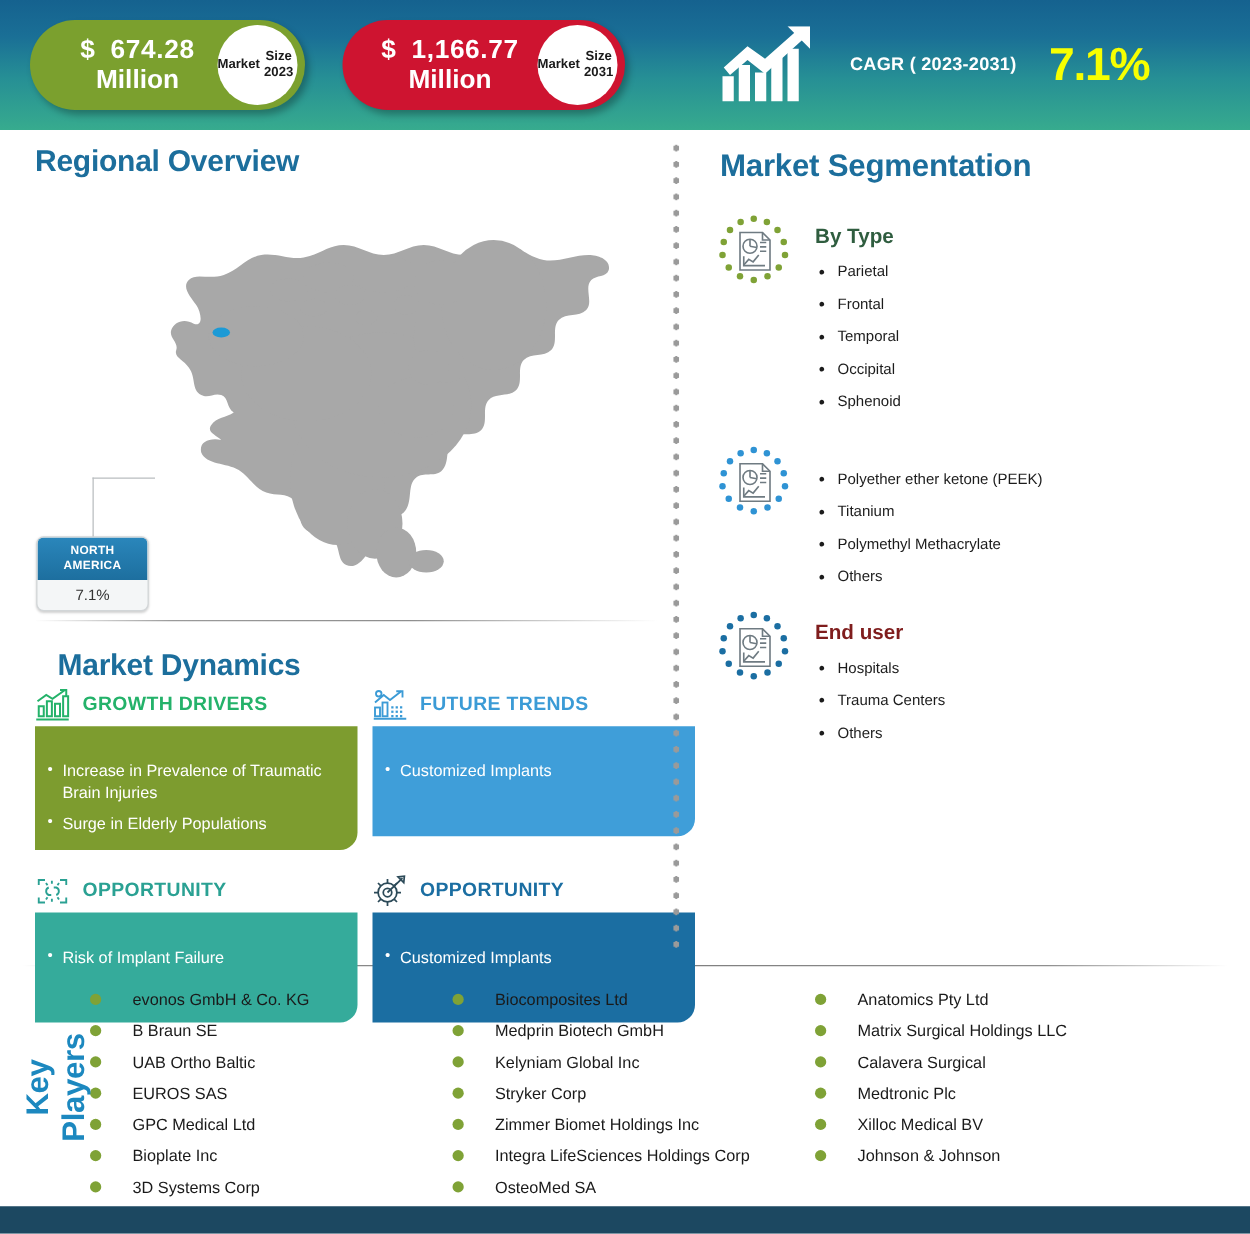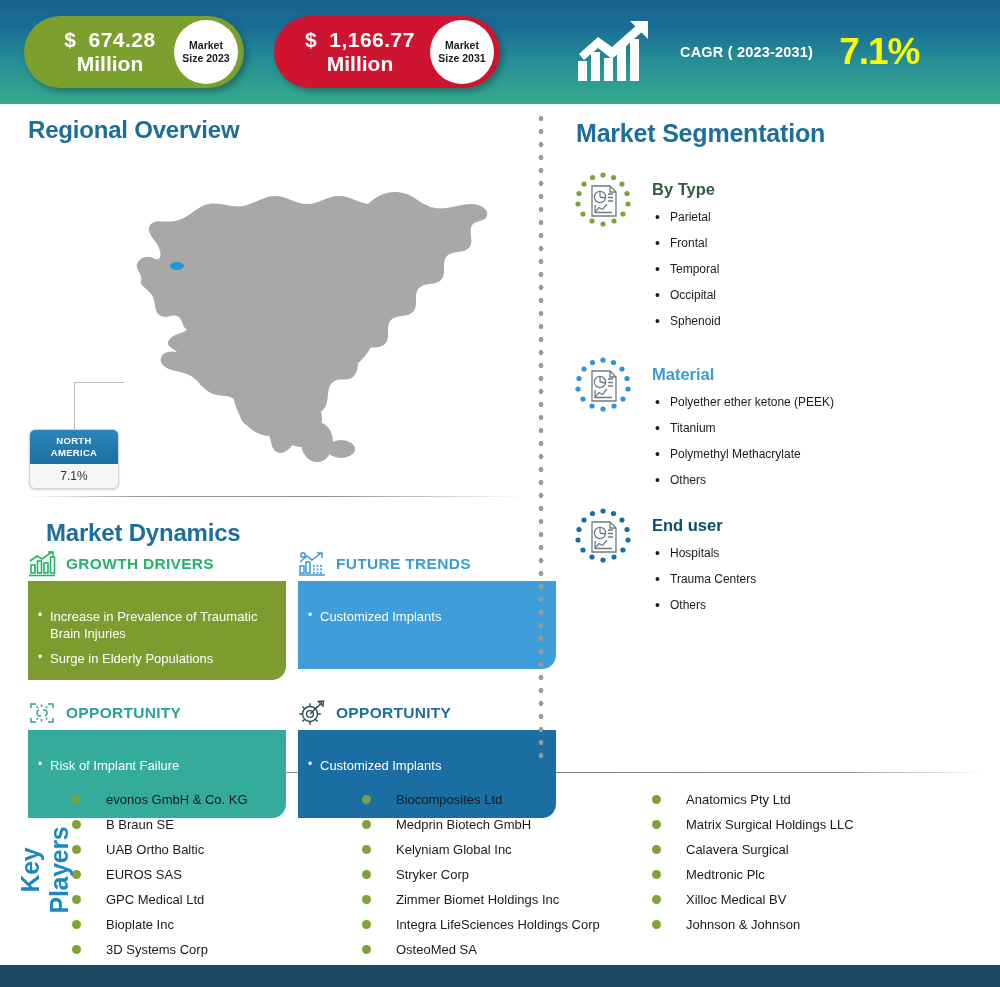--- a/index.html
+++ b/index.html
@@ -31,21 +31,21 @@
     color:#fff; font-weight: 700; font-size: 21px; line-height: 1.15;
     padding-left: 20px; width: 152px; text-align: center;
   }
   .pill-text .row1 { display:block; letter-spacing: .5px; }
   .pill-text .row1 .dollar { margin-right: 12px; }
   .pill-text .row2 { display:block; }
   .pill-badge {
     position:absolute; right: 6px; top: 4px;
     width: 64px; height: 64px; border-radius: 50%;
     background:#fff; color:#1a1a1a;
-    display:flex; flex-direction:column; align-items:center; justify-content:center;
+    display:flex; flex-direction:row; align-items:center; justify-content:center;
     font-size: 10.5px; font-weight: 700; line-height: 1.25; text-align:center;
   }
   .cagr-wrap { display:flex; align-items:center; margin-left: 76px; }
   .cagr-icon { width: 86px; height: 62px; }
   .cagr-label { color:#fff; font-size:14.5px; font-weight:700; margin-left: 18px; letter-spacing:.2px;}
   .cagr-value { color:#f7ff00; font-size: 37px; font-weight: 700; margin-left: 26px; letter-spacing:-1px;}
 
   
   .body-area { position:relative; height: 668px; }
   .left-col { position:absolute; left:0; top:0; width:532px; height:668px; }
@@ -418,21 +418,20 @@
             <path d="M20 16 H38 L44 22 V46 H20 Z"></path>
             <path d="M38 16 V22 H44"></path>
             <circle cx="28" cy="27" r="5.6"></circle>
             <path d="M28 27 L28 21.4 M28 27 L33.4 28"></path>
             <path d="M36 24 H41 M36 27.5 H41 M36 31 H41"></path>
             <path d="M23 42 L27 37.5 L30.5 39.5 L35 34"></path>
             <path d="M23 35 V42.5 H40"></path>
           </g>
         </svg>
         <div class="seg-content">
-          <div class="seg-heading" style="color:#3b9bd6">Material</div>
           <ul class="seg-list">
             <li>Polyether ether ketone (PEEK)</li>
             <li>Titanium</li>
             <li>Polymethyl Methacrylate</li>
             <li>Others</li>
           </ul>
         </div>
       </div>
 
       <div class="seg-block" style="margin-top:18px;">
@@ -457,21 +456,21 @@
             <path d="M20 16 H38 L44 22 V46 H20 Z"></path>
             <path d="M38 16 V22 H44"></path>
             <circle cx="28" cy="27" r="5.6"></circle>
             <path d="M28 27 L28 21.4 M28 27 L33.4 28"></path>
             <path d="M36 24 H41 M36 27.5 H41 M36 31 H41"></path>
             <path d="M23 42 L27 37.5 L30.5 39.5 L35 34"></path>
             <path d="M23 35 V42.5 H40"></path>
           </g>
         </svg>
         <div class="seg-content">
-          <div class="seg-heading" style="color:#0c4a6e">End user</div>
+          <div class="seg-heading" style="color:#7f1d1d">End user</div>
           <ul class="seg-list">
             <li>Hospitals</li>
             <li>Trauma Centers</li>
             <li>Others</li>
           </ul>
         </div>
       </div>
 
     </div>
   </div>

